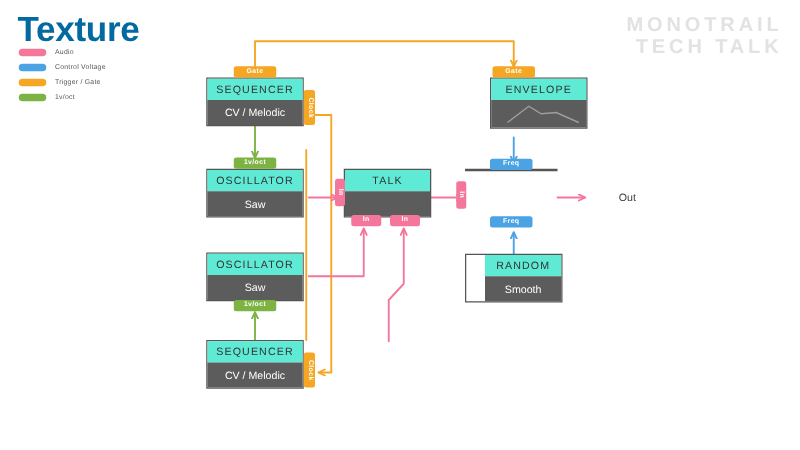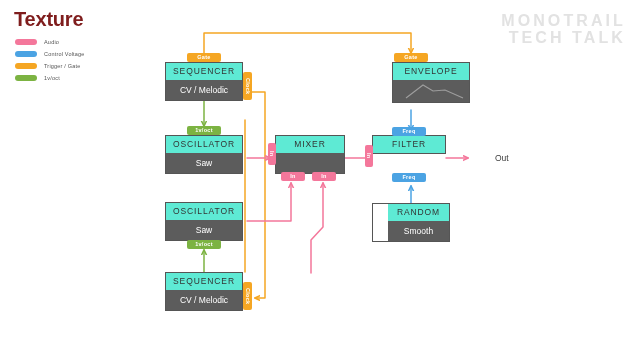--- a/index.html
+++ b/index.html
@@ -7,21 +7,21 @@
     width:640px;height:360px;
     background:#ffffff;
     font-family:"Liberation Sans","DejaVu Sans",sans-serif;
     overflow:hidden;position:relative;
   }
   .stage{position:absolute;left:0;top:0;width:640px;height:360px;}
 
   
   .page-title{
     position:absolute;left:14px;top:8px;
-    font-size:20px;font-weight:bold;color:#7f1d1d;
+    font-size:28px;font-weight:bold;color:#0369a1;
     letter-spacing:-0.2px;
   }
   .logo{
     position:absolute;right:14px;top:12px;
     text-align:right;color:#e2e2e2;
     font-weight:bold;line-height:1.08;
   }
   .logo .l1{font-size:16px;letter-spacing:3.1px;}
   .logo .l2{font-size:16px;letter-spacing:3.1px;}
 
@@ -158,29 +158,28 @@
   </div>
   <div class="tab h gate" style="left:394px;top:53px;width:34px;">Gate</div>
 
   <div class="module" style="left:165px;top:135px;width:78px;">
     <div class="title">OSCILLATOR</div>
     <div class="body">Saw</div>
   </div>
   <div class="tab h vo" style="left:187px;top:126px;width:34px;">1v/oct</div>
 
   <div class="module" style="left:275px;top:135px;width:70px;">
-    <div class="title">MIXER</div>
+    <div class="title">TALK</div>
     <div class="body"></div>
   </div>
   <div class="tab v in" style="left:268px;top:143px;width:8px;height:22px;text-align:center;line-height:8px;">In</div>
   <div class="tab h in" style="left:281px;top:172px;width:24px;">In</div>
   <div class="tab h in" style="left:312px;top:172px;width:24px;">In</div>
 
   <div class="module" style="left:372px;top:135px;width:74px;">
-    <div class="title">FILTER</div>
   </div>
   <div class="tab h freq" style="left:392px;top:127px;width:34px;">Freq</div>
   <div class="tab h freq" style="left:392px;top:173px;width:34px;">Freq</div>
   <div class="tab v in" style="left:365px;top:145px;width:8px;height:22px;text-align:center;line-height:8px;">In</div>
   <div class="out-label" style="left:472px;top:153px;margin-left:23px;">Out</div>
 
   <div class="module" style="left:165px;top:202px;width:78px;">
     <div class="title">OSCILLATOR</div>
     <div class="body">Saw</div>
   </div>

